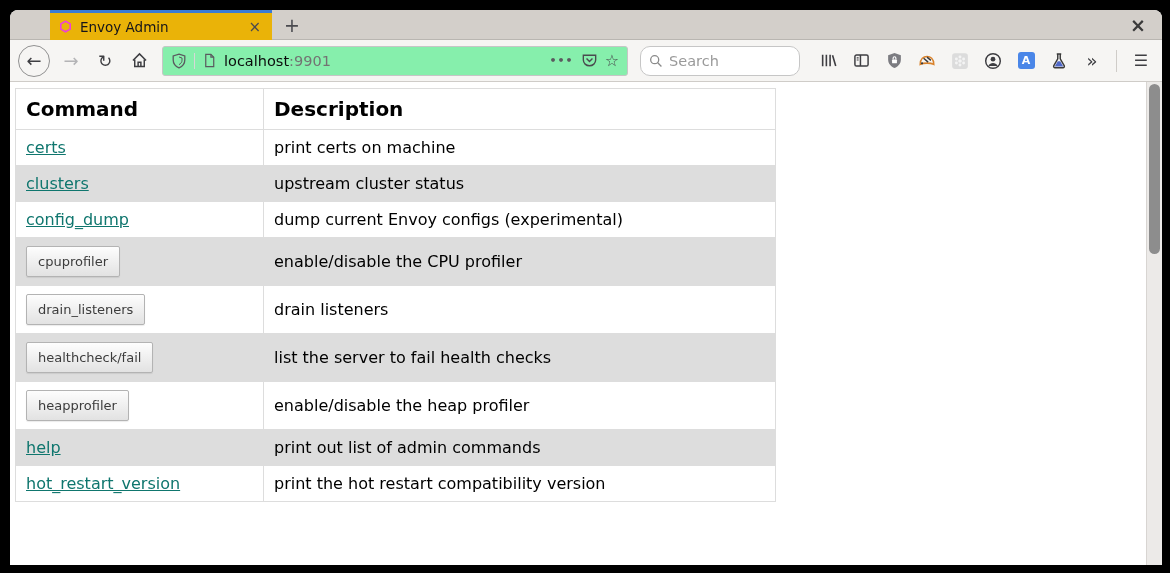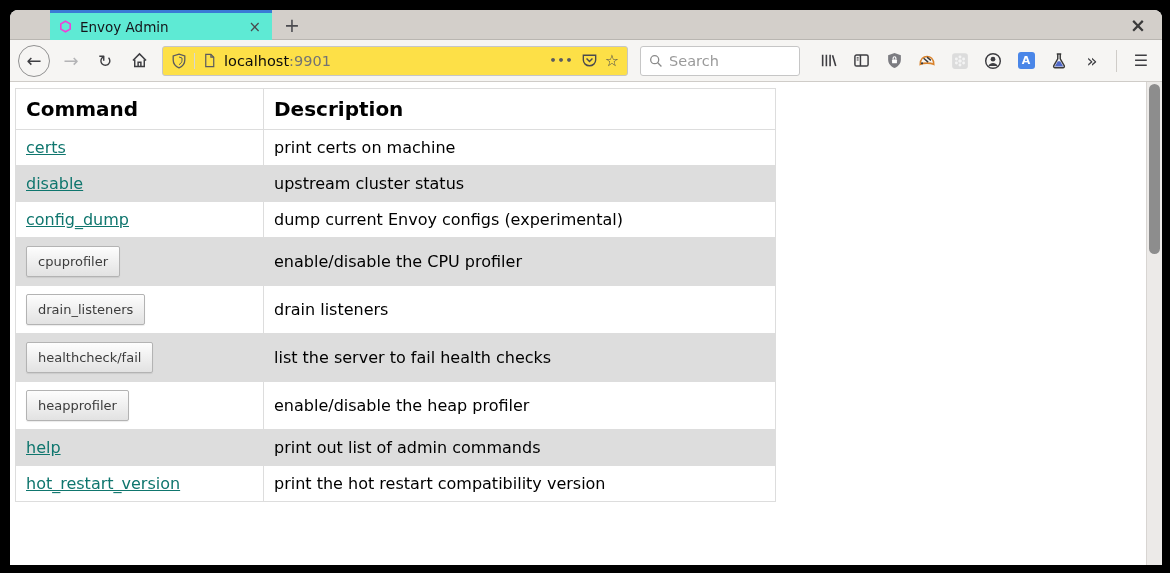--- a/index.html
+++ b/index.html
@@ -7,21 +7,21 @@
               font-family:"DejaVu Sans","Liberation Sans",sans-serif; }
 
   .window { position:absolute; left:10px; top:10px; width:1152px; height:555px;
             border-radius:8px 8px 0 0; overflow:hidden; background:#fff;
             display:flex; flex-direction:column; }
 
   
   .tabstrip { height:30px; background:#d3cfca; border-bottom:1px solid #b9b6b1;
               display:flex; align-items:stretch; flex:none; }
   .tab-spacer { width:40px; }
-  .tab { width:222px; background:#5eead4; border-top:3px solid #3a7bd5;
+  .tab { width:222px; background:#eab308; border-top:3px solid #3a7bd5;
          display:flex; align-items:center; padding:0 9px; gap:8px;
          margin-bottom:-1px; z-index:2; }
   .tab-title { flex:1; font-size:13.5px; color:#15141a; white-space:nowrap; overflow:hidden; }
   .tab-close { font-size:15px; color:#4a4a4f; cursor:default; padding:0 2px; }
   .newtab { font-size:19px; color:#4a4a4f; display:flex; align-items:center;
             padding:0 12px; }
   .win-close { margin-left:auto; display:flex; align-items:center; padding:0 16px;
                font-size:19px; font-weight:bold; color:#3a3a3a; }
 
   
@@ -29,32 +29,32 @@
              display:flex; align-items:center; padding:0 8px; flex:none; }
   .tb-icon { color:#3e3e42; display:flex; align-items:center; justify-content:center;
              width:26px; height:26px; flex:none; }
   .back-btn { width:32px; height:32px; border:1px solid #919191; border-radius:50%;
               display:flex; align-items:center; justify-content:center;
               font-size:18px; color:#3e3e42; background:transparent; flex:none; }
   .fwd { font-size:18px; color:#b4b4b6; margin-left:8px; }
   .reload { font-size:17px; margin-left:8px; }
   .home { margin-left:8px; }
 
-  .urlbar { margin-left:10px; width:466px; height:30px; background:#fde047;
+  .urlbar { margin-left:10px; width:466px; height:30px; background:#86efac;
             border:1px solid #c6c6c6; border-radius:3px; display:flex;
             align-items:center; padding:0 8px; gap:7px; }
   .url-divider { width:1px; height:16px; background:#d7d7d7; }
   .url-text { font-size:14.5px; color:#0c0c0d; white-space:nowrap; }
   .url-port { color:#737373; }
   .url-spacer { flex:1; }
   .dots { font-size:11px; letter-spacing:1px; color:#5a5a5f; font-weight:bold; }
   .star { font-size:16px; color:#4a4a4f; }
 
   .searchbox { margin-left:12px; width:160px; height:30px; background:#fff;
-               border:1px solid #c6c6c6; border-radius:3px; display:flex;
+               border:1px solid #c6c6c6; border-radius:10px; display:flex;
                align-items:center; padding:0 8px; gap:6px; }
   .searchbox input { border:none; outline:none; width:100px; font-size:14.5px;
                      font-family:inherit; color:#0c0c0d; background:transparent; }
   .searchbox input::placeholder { color:#9a9a9a; }
 
   .tb-right { margin-left:auto; display:flex; align-items:center; gap:7px; }
   .ext-translate { width:17px; height:17px; background:#4a86e8; border-radius:3px;
                    color:#fff; font-size:11px; font-weight:bold; display:flex;
                    align-items:center; justify-content:center; }
   .overflow { font-size:18px; color:#3e3e42; }
@@ -215,21 +215,21 @@
             <th class="col-desc">Description</th>
           </tr>
         </thead>
         <tbody>
   <tr>
     <td class="col-cmd"><a class="cmd-link" href="#">certs</a></td>
     <td class="col-desc">print certs on machine</td>
   </tr>
 
   <tr>
-    <td class="col-cmd"><a class="cmd-link" href="#">disable</a></td>
+    <td class="col-cmd"><a class="cmd-link" href="#">clusters</a></td>
     <td class="col-desc">upstream cluster status</td>
   </tr>
 
   <tr>
     <td class="col-cmd"><a class="cmd-link" href="#">config_dump</a></td>
     <td class="col-desc">dump current Envoy configs (experimental)</td>
   </tr>
 
 
   <tr>

